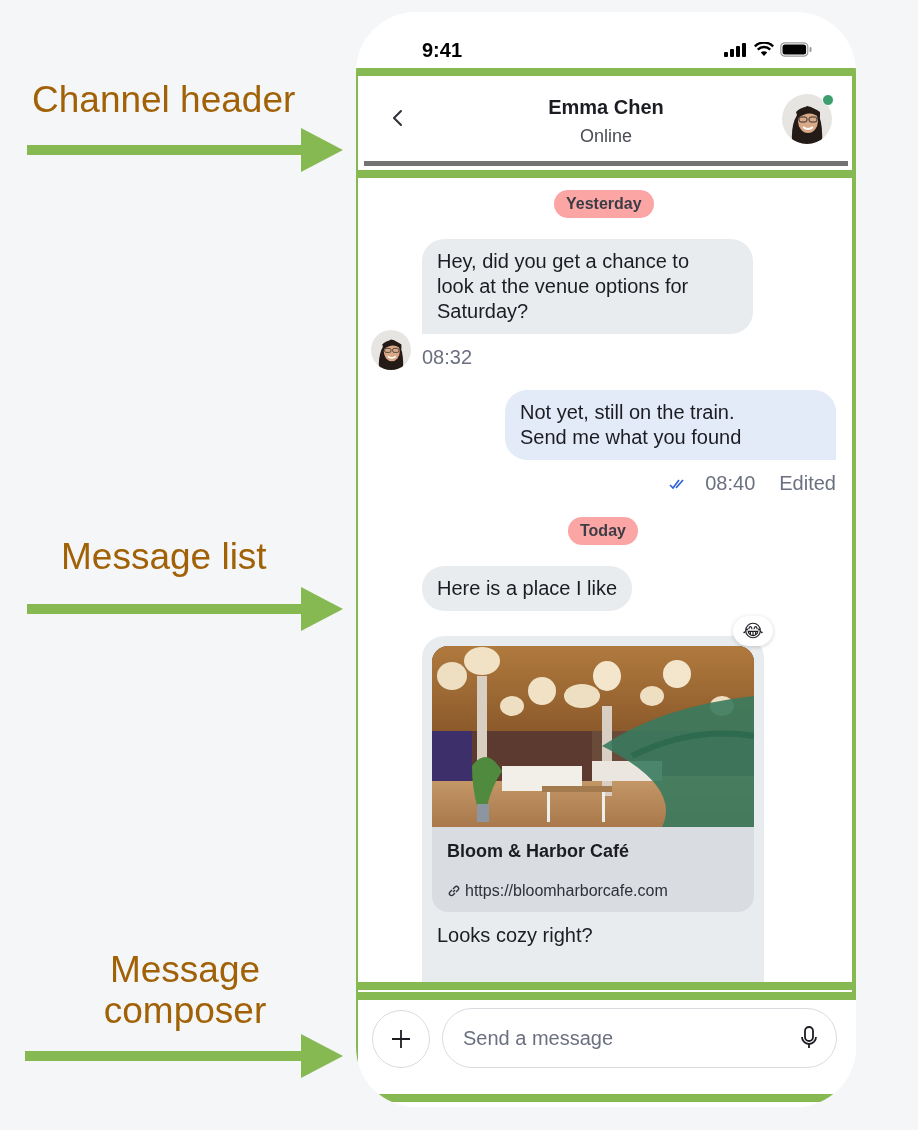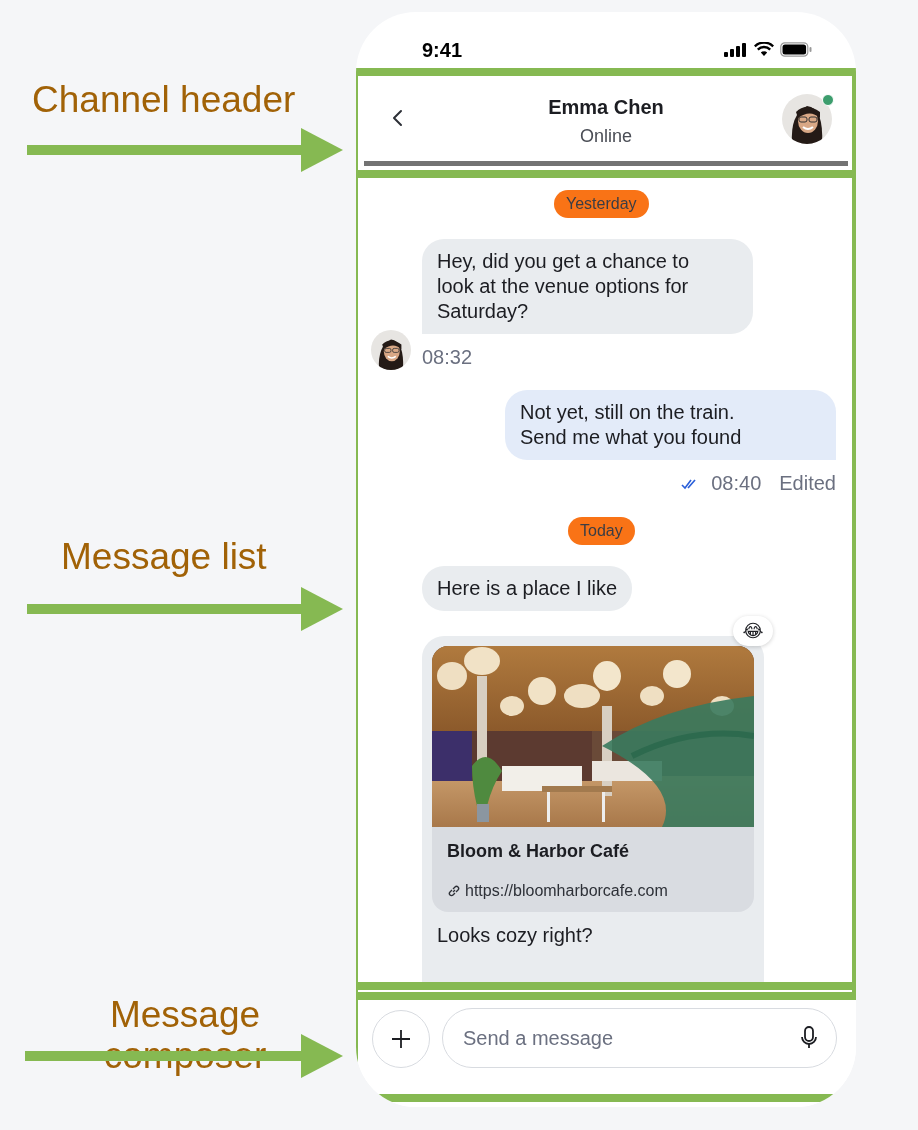--- a/index.html
+++ b/index.html
@@ -18,21 +18,21 @@
 
   .hl-box { position: absolute; border: 8px solid #86b952; pointer-events: none; z-index: 5; }
 
   .header { position: absolute; left: 8px; top: 64px; width: 484px; height: 90px; border-bottom: 5px solid #737373; }
   .back { position: absolute; left: 22px; top: 30px; width: 24px; height: 24px; }
   .title { position: absolute; left: 0; width: 100%; top: 20px; text-align: center; font-size: 20px; font-weight: bold; color: #1c1d22; }
   .subtitle { position: absolute; left: 0; width: 100%; top: 50px; text-align: center; font-size: 18px; color: #4a4d55; }
   .hdr-avatar { position: absolute; right: 16px; top: 18px; width: 50px; height: 50px; border-radius: 50%; overflow: hidden; }
   .online-dot { position: absolute; right: 14px; top: 18px; width: 12px; height: 12px; border-radius: 50%; background: #3c9d6d; border: 1.5px solid #fff; z-index: 2; }
 
-  .date-pill { position: absolute; padding: 5px 12px; font-size: 16px; font-weight: normal; color: #3a3d45; background: #f97316; border-radius: 16px; }
+  .date-pill { position: absolute; padding: 5px 12px; font-size: 16px; font-weight: bold; color: #3a3d45; background: #fca5a5; border-radius: 16px; }
 
   .bubble { position: absolute; font-size: 20px; line-height: 25px; color: #1c1d22; padding: 10px 15px; }
   .bubble.in { background: #e9ecef; border-radius: 22px 22px 22px 0; }
   .bubble.in.full { border-radius: 22px; }
   .bubble.out { background: #e3ebf9; border-radius: 22px 22px 0 22px; }
 
   .meta { position: absolute; font-size: 20px; color: #6b7080; }
   .small-avatar { position: absolute; width: 40px; height: 40px; border-radius: 50%; overflow: hidden; }
 
   .reaction { position: absolute; width: 40px; height: 30px; background: #fff; border-radius: 16px; box-shadow: 0 1px 4px rgba(0,0,0,0.18); display: flex; align-items: center; justify-content: center; font-size: 18px; z-index: 3; }
@@ -53,21 +53,21 @@
 </style>
 </head>
 <body>
 
 <div class="annot-label" style="left:32px; top:80px;">Channel header</div>
 <div class="arrow" style="left:27px; top:145px; width:274px;"></div>
 
 <div class="annot-label" style="left:61px; top:537px;">Message list</div>
 <div class="arrow" style="left:27px; top:604px; width:274px;"></div>
 
-<div class="annot-label" style="left:100px; top:950px; width:170px;margin-top:45px;">
+<div class="annot-label" style="left:100px; top:950px; width:170px;">
   <div>Message</div>
   <div>composer</div>
 </div>
 <div class="arrow" style="left:25px; top:1051px; width:276px;"></div>
 
 <div class="phone">
 
   <div class="status-bar">
     <div class="status-time">9:41</div>
     <div class="status-icons">
@@ -128,21 +128,21 @@
         <path d="M21 33 Q26 37 31 33" stroke="#fff" stroke-width="2" fill="none"></path>
         <path d="M14 18 Q24 8 38 18 L38 24 Q28 15 16 24 Z" fill="#241a16"></path>
       </svg>
     </div>
     <div class="meta" style="left:66px; top:334px;">08:32</div>
 
     <div class="bubble out" style="left:149px; top:378px; width:331px; height:70px;">
       <div>Not yet, still on the train.</div>
       <div>Send me what you found</div>
     </div>
-    <div class="meta" style="right:20px; top:460px; display:flex; gap:12px; align-items:center;">
+    <div class="meta" style="right:20px; top:460px; display:flex; gap:18px; align-items:center;">
       <svg width="18" height="12" viewBox="0 0 18 12">
         <path d="M1 7 L4 10 L10 2" stroke="#2a5fd9" stroke-width="1.6" fill="none"></path>
         <path d="M7 10 L14 2" stroke="#2a5fd9" stroke-width="1.6" fill="none"></path>
       </svg>
       <span>08:40</span>
       <span style="margin-left:6px;">Edited</span>
     </div>
 
     <div class="date-pill" style="left:212px; top:505px;">Today</div>
 

